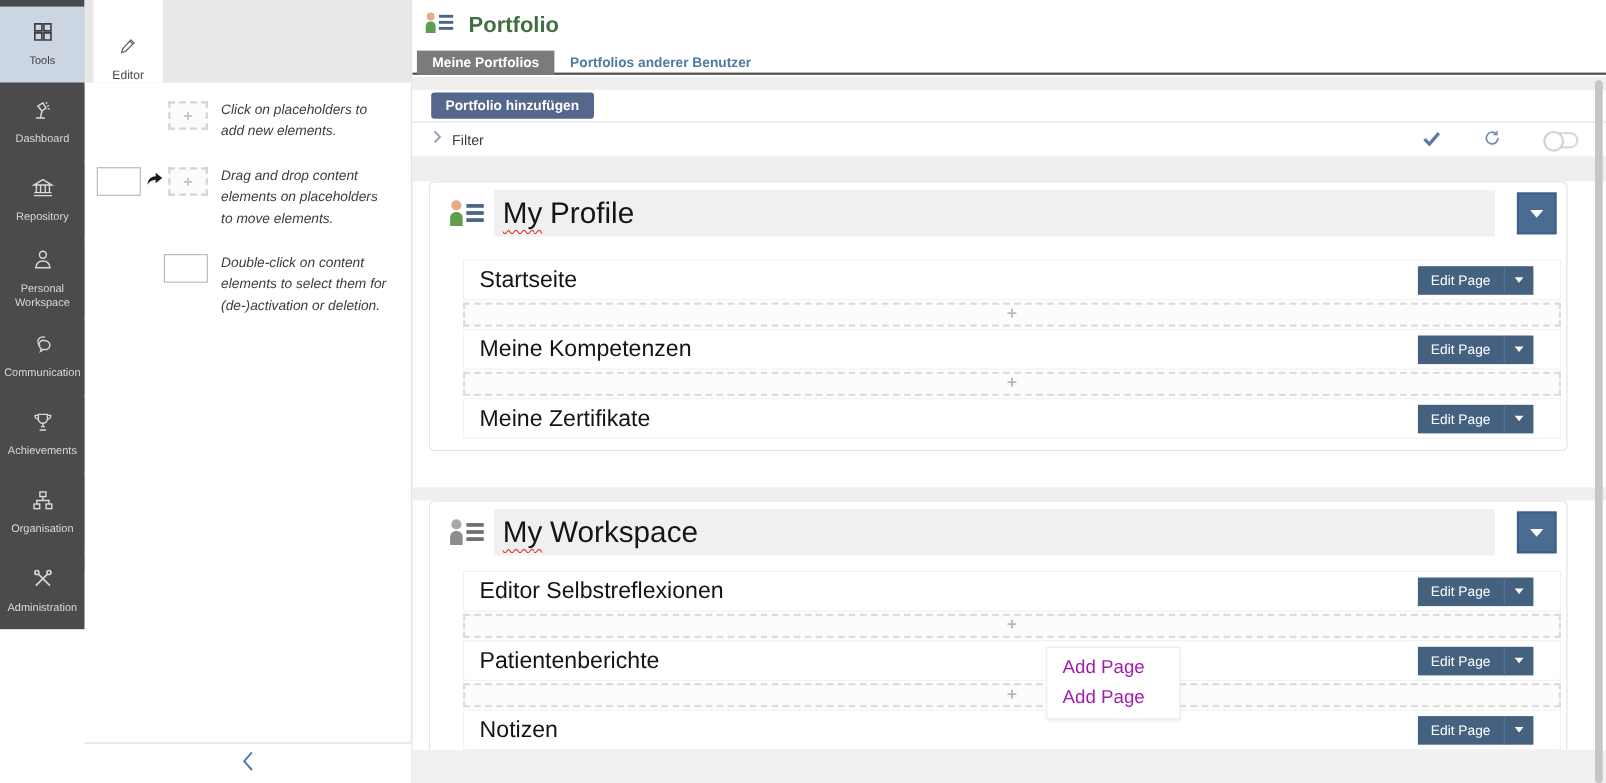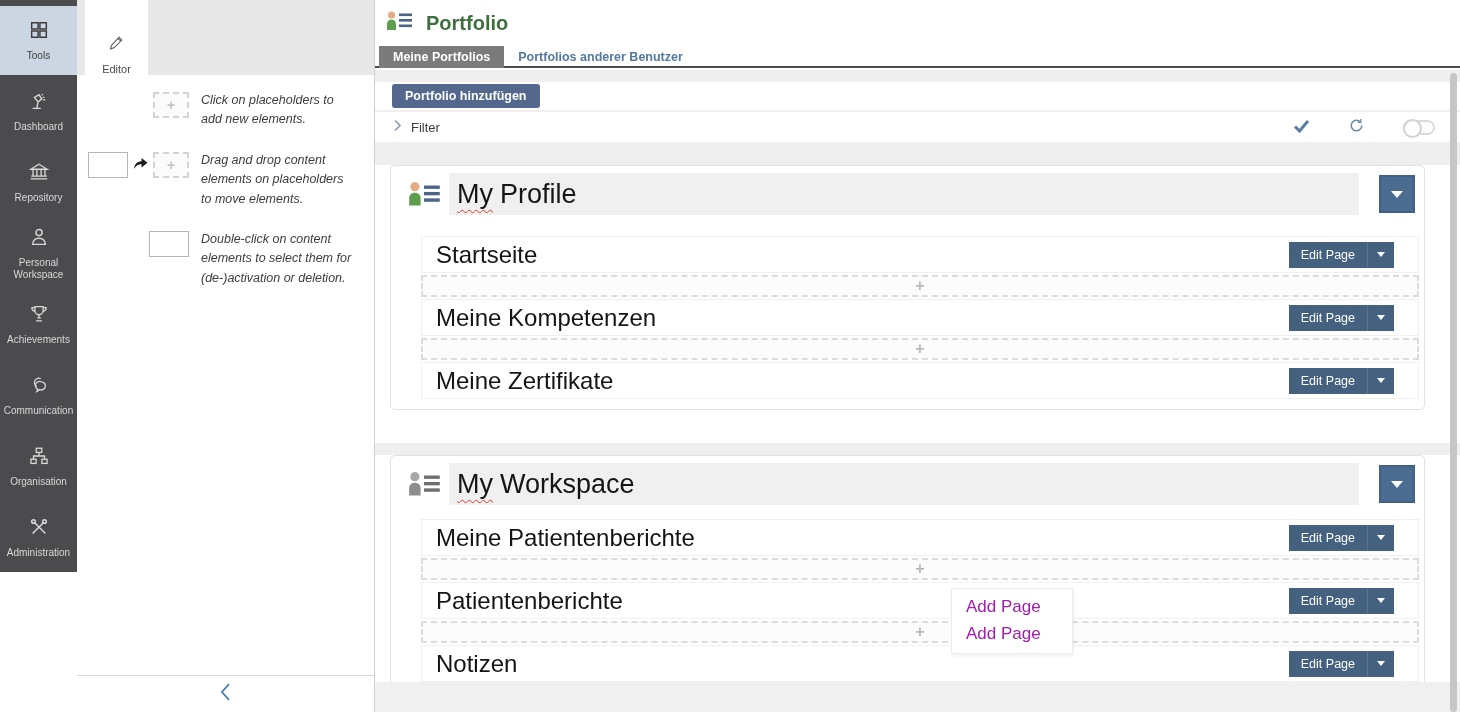--- a/index.html
+++ b/index.html
@@ -67,21 +67,21 @@
   .squiggle { text-decoration:underline; text-decoration-style:wavy; text-decoration-color:#e0392e;
     text-decoration-thickness:1px; text-underline-offset:6px; margin-right:7px; }
   .dd-gap { width:20px; flex:none; }
   .dd-btn { width:36px; height:38px; flex:none; background:#4a6c91; border:2px solid #40608a;
     display:flex; align-items:center; justify-content:center; cursor:pointer; }
   .caret-down { width:0; height:0; border-left:6px solid transparent; border-right:6px solid transparent; border-top:7px solid #fff; }
   .caret-down.small { border-left-width:4px; border-right-width:4px; border-top-width:5px; }
   .rows { position:relative; margin:0 5px 0 30px; }
   .rows-1 { margin-top:21px; } .rows-2 { margin-top:14px; }
   .page-row { display:flex; align-items:center; height:37px; border:1px solid #f0f0f0; background:#fff; }
-  .row-title { margin-left:14px; font-size:24px; color:#141414; flex:1; }
+  .row-title { margin-left:14px; font-size:21px; color:#141414; flex:1; }
   .edit-btn { display:flex; align-items:stretch; height:26px; margin-right:24px; background:#44617f; border-radius:0; cursor:pointer; }
   .edit-label { display:flex; align-items:center; padding:0 12px; color:#fff; font-size:12.5px; }
   .edit-caret { display:flex; align-items:center; padding:0 9px; border-left:1px solid #5a7693; }
   .placeholder { height:22px; margin:2px 0; border:2px dashed #dcdcdc; background:#fcfcfc;
     display:flex; align-items:center; justify-content:center; cursor:pointer; }
   .plus { color:#b9b9b9; font-size:16px; font-weight:bold; line-height:1; }
   .add-menu { position:absolute; left:530px; top:69px; width:122px; background:#fff; border:1px solid #ececec;
     box-shadow:1px 2px 3px rgba(0,0,0,0.06); padding:4px 0 6px 14px; z-index:5; }
   .menu-item { font-size:17px; color:#a21caf; line-height:27px; cursor:pointer; white-space:nowrap; }
 
@@ -115,31 +115,31 @@
     </div>
     <div class="side-item">
       <span><svg viewBox="0 0 24 24" fill="none" stroke="currentColor" stroke-width="1.5">
             <circle cx="12" cy="7.2" r="3.4"></circle>
             <path d="M5 20c.5-4.2 3.1-6.6 7-6.6s6.5 2.4 7 6.6z"></path>
           </svg></span>
       <span class="side-label">Personal Workspace</span>
     </div>
     <div class="side-item">
       <span><svg viewBox="0 0 24 24" fill="none" stroke="currentColor" stroke-width="1.4">
+            <path d="M9.5 13.5A4.6 4.6 0 1114 5.2"></path>
+            <path d="M14.5 8.5a4.4 4.4 0 11-1.6 8.5L9.6 19l.9-2.6a4.4 4.4 0 014-7.9z"></path>
+          </svg></span>
+      <span class="side-label">Communication</span>
+    </div>
+    <div class="side-item">
+      <span><svg viewBox="0 0 24 24" fill="none" stroke="currentColor" stroke-width="1.4">
             <path d="M7.5 4h9v4.3a4.5 4.5 0 01-9 0z"></path>
             <path d="M7.5 5H4.3a3.2 3.2 0 003.4 3.8M16.5 5h3.2a3.2 3.2 0 01-3.4 3.8M12 13v3.2M8.8 19.5h6.4M10 16.2h4"></path>
           </svg></span>
       <span class="side-label">Achievements</span>
-    </div>
-    <div class="side-item">
-      <span><svg viewBox="0 0 24 24" fill="none" stroke="currentColor" stroke-width="1.4">
-            <path d="M9.5 13.5A4.6 4.6 0 1114 5.2"></path>
-            <path d="M14.5 8.5a4.4 4.4 0 11-1.6 8.5L9.6 19l.9-2.6a4.4 4.4 0 014-7.9z"></path>
-          </svg></span>
-      <span class="side-label">Communication</span>
     </div>
     <div class="side-item">
       <span><svg viewBox="0 0 24 24" fill="none" stroke="currentColor" stroke-width="1.4">
             <rect x="9" y="3.5" width="6" height="4.6"></rect>
             <rect x="3.2" y="15.5" width="5.6" height="4.6"></rect>
             <rect x="15.2" y="15.5" width="5.6" height="4.6"></rect>
             <path d="M12 8.1v3.9M6 15.5V12h12v3.5"></path>
           </svg></span>
       <span class="side-label">Organisation</span>
     </div>
@@ -331,21 +331,21 @@
         </button>
       </div>
 
       <div class="rows rows-2">
         <div class="add-menu">
           <div class="menu-item">Add Page</div>
           <div class="menu-item">Add Page</div>
         </div>
 
         <div class="page-row">
-          <span class="row-title">Meine Patientenberichte</span>
+          <span class="row-title">Editor Selbstreflexionen</span>
           <div class="edit-btn">
             <span class="edit-label">Edit Page</span>
             <span class="edit-caret">
                 <span class="caret-down small"></span>
               </span>
           </div>
         </div>
         <div class="placeholder">
           <span class="plus">+</span>
         </div>

